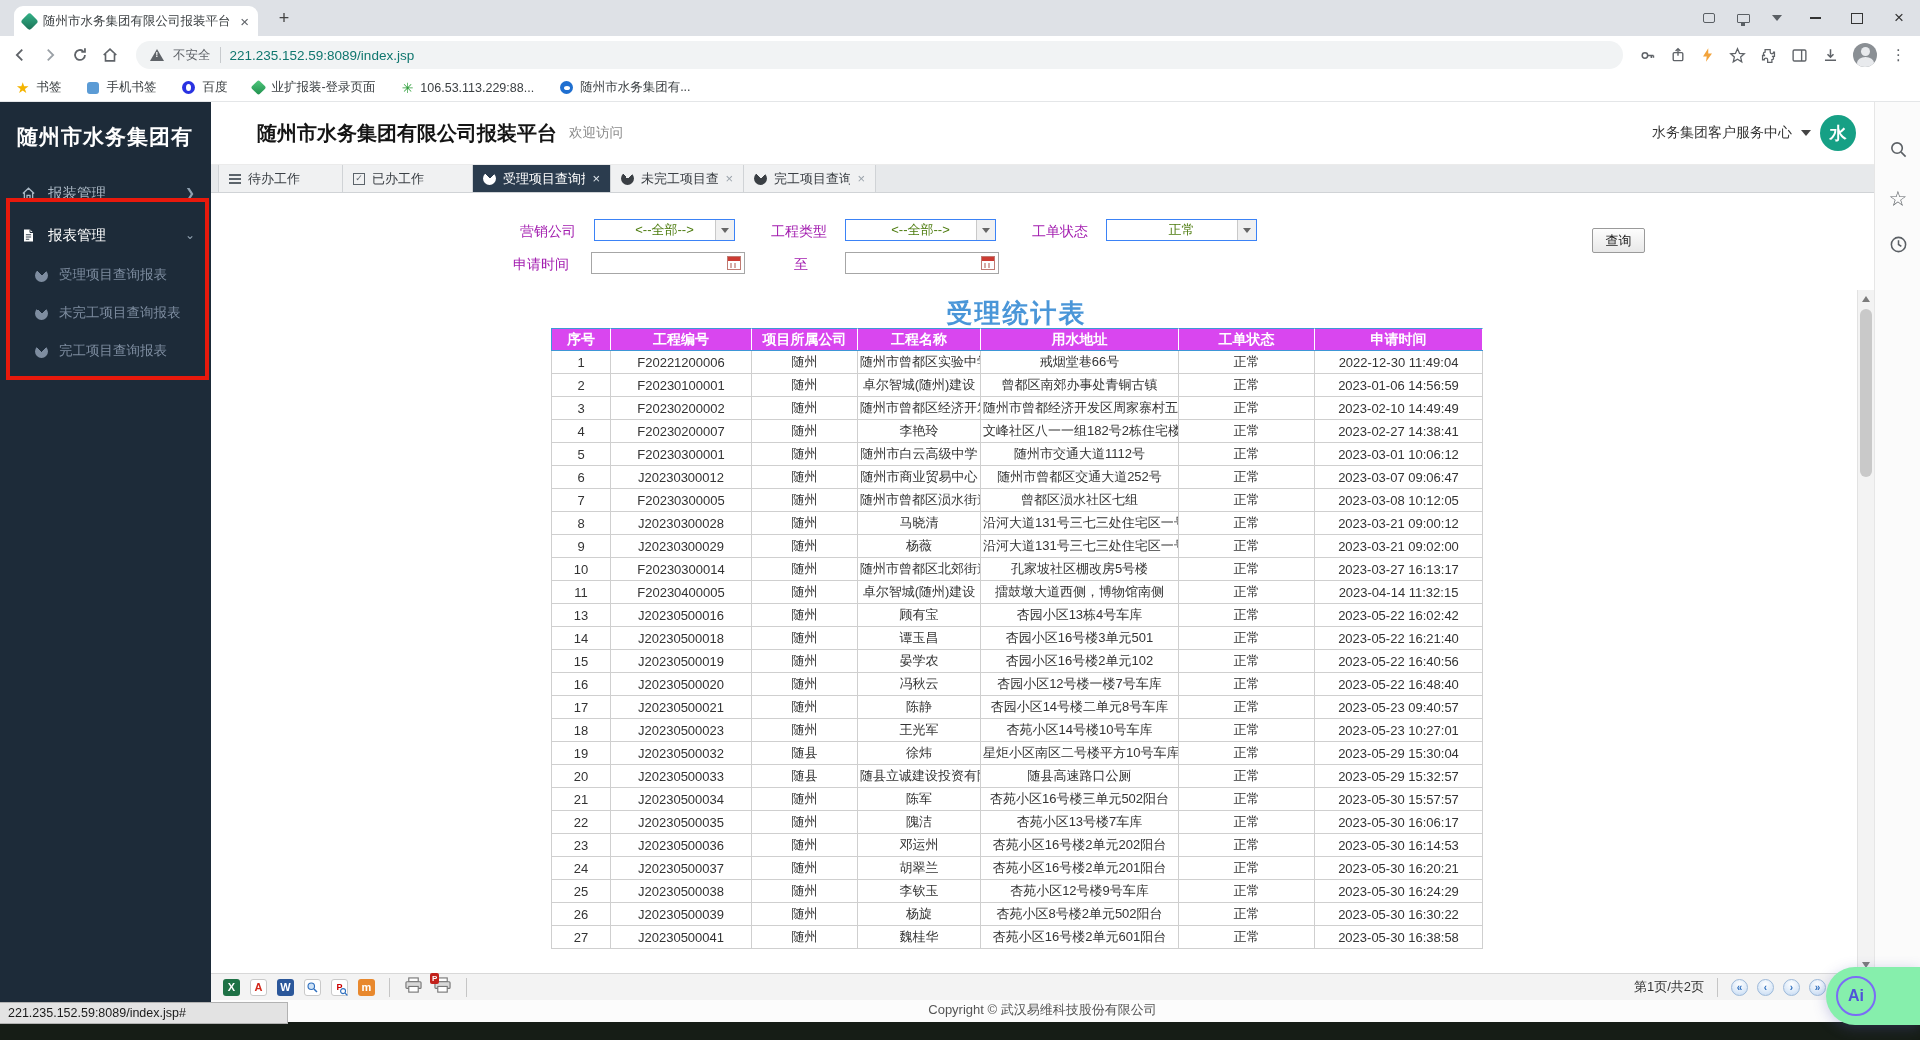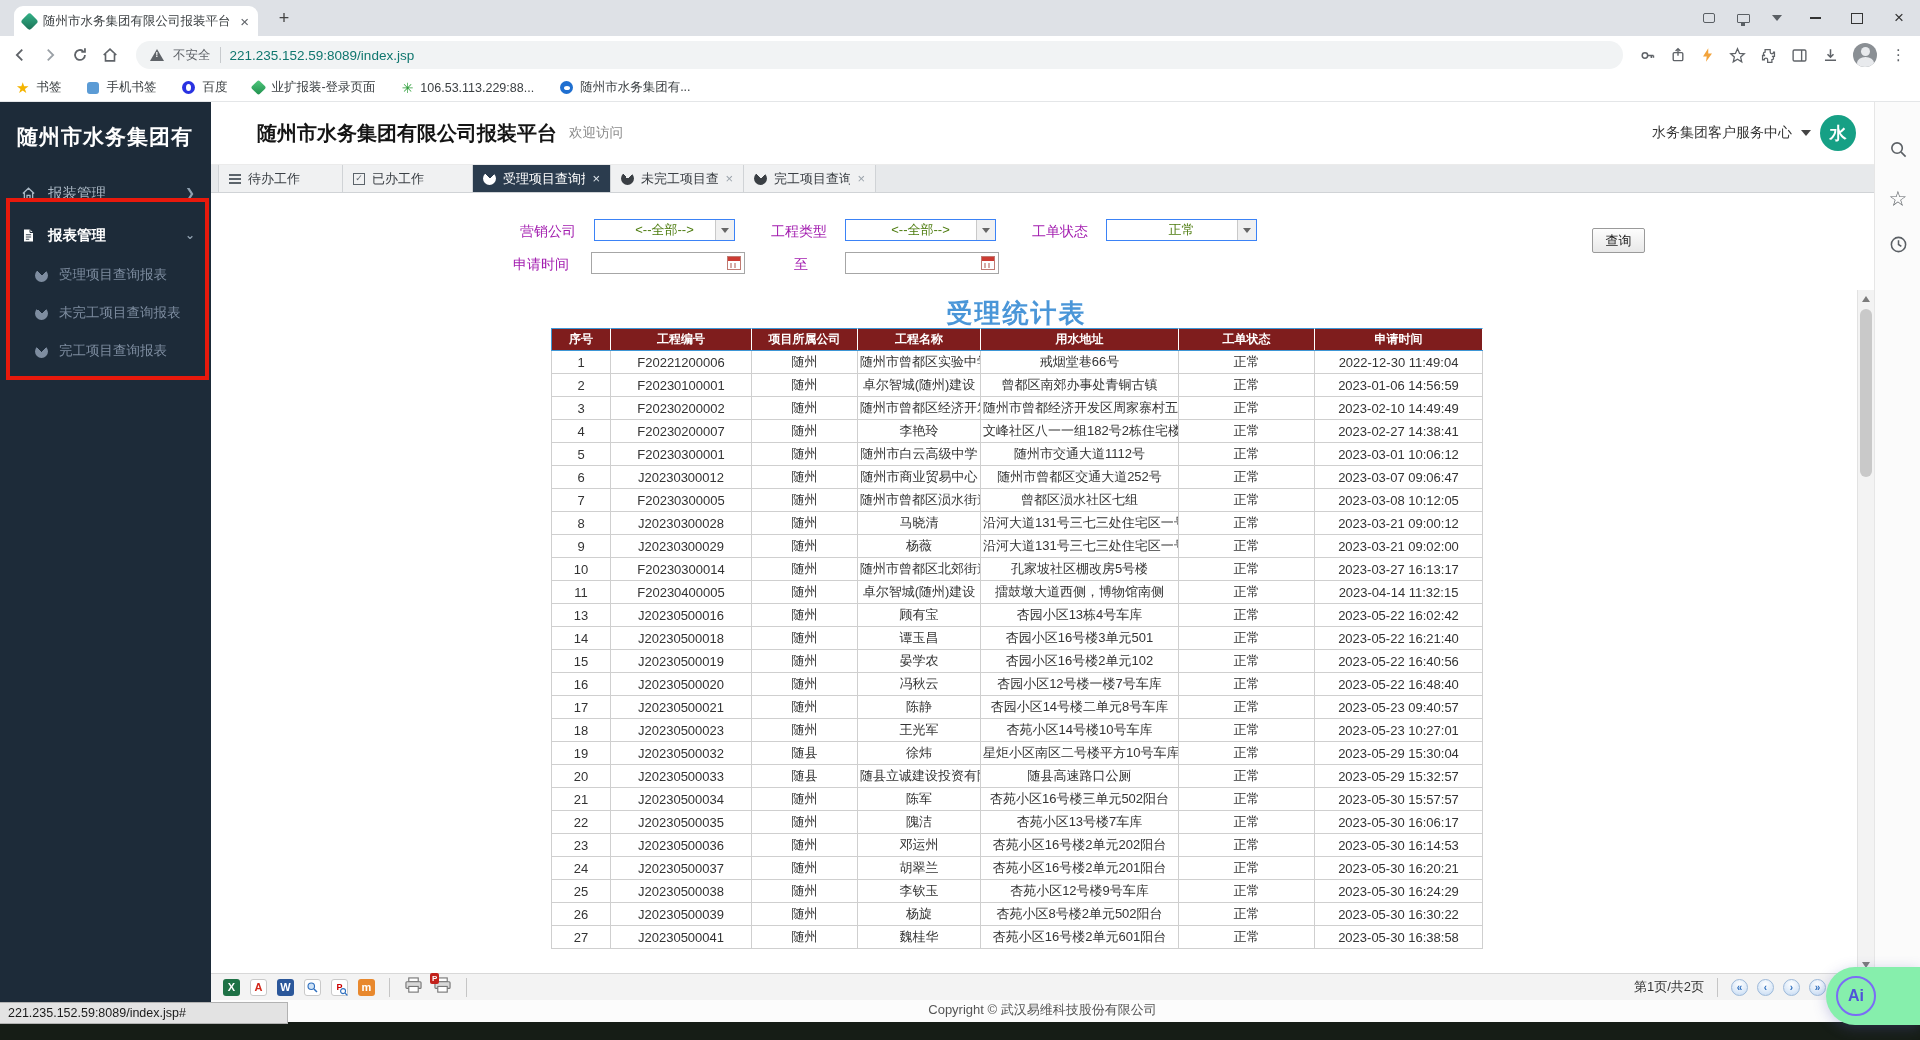--- a/index.html
+++ b/index.html
@@ -59,21 +59,21 @@
   .bm-water::after { content:""; position:absolute; left:3.5px; top:4.5px; width:6px; height:4px; border-radius:50%; background:#fff; }
 
   
   #app { position:absolute; top:102px; left:0; right:0; bottom:0; background:#fff; }
 
   #sidebar { position:absolute; left:0; top:0; width:211px; bottom:18px; background:#1d2b39; overflow:hidden; }
   .brand { height:70px; display:flex; align-items:center; padding-left:17px; color:#fff;
     font-size:21px; font-weight:bold; white-space:nowrap; overflow:hidden; letter-spacing:1px; }
   .mitem { height:42px; display:flex; align-items:center; padding:0 16px 0 20px; gap:12px;
     font-size:14.5px; color:#aab7c3; cursor:pointer; }
-  .mitem.active { color:#fff; font-weight:bold;justify-content:center; }
+  .mitem.active { color:#fff; font-weight:normal;justify-content:center; }
   .mitem .chev { margin-left:auto; font-size:12px; color:#8fa0af; }
   .subitem { height:38px; display:flex; align-items:center; padding-left:35px; gap:11px;
     font-size:13.5px; color:#7e8da0; cursor:pointer; white-space:nowrap; }
   .pie { width:13px; height:13px; border-radius:50%; flex:0 0 auto;
     background:conic-gradient(from 45deg, currentColor 0 270deg, transparent 270deg 360deg); }
   .mico { width:16px; height:16px; display:flex; align-items:center; justify-content:center; flex:0 0 auto; }
 
   #annotation { position:absolute; left:6px; top:96px; width:203px; height:182px;
     border:4px solid #e8190c; z-index:40; pointer-events:none; }
 
@@ -117,21 +117,21 @@
   .calico::before { content:""; position:absolute; left:0; right:0; top:0; height:4px; background:#cc3b33; }
   .calico::after { content:""; position:absolute; left:2px; top:6px; width:8px; height:5px;
     background:repeating-linear-gradient(90deg,#d6aba6 0 2px,transparent 2px 4px); }
   .querybtn { position:absolute; left:1381px; top:35px; width:53px; height:25px; border:1px solid #9a9a9a;
     background:linear-gradient(#fdfdfd,#e8e8e8); font-size:13px; color:#222; border-radius:2px;
     font-family:inherit; cursor:pointer; }
 
   .rtitle { position:absolute; top:103px; left:340px; width:931px; text-align:center;
     font-size:26px; font-weight:bold; color:#4a96d8; letter-spacing:2px; }
   .rtable { position:absolute; top:135px; left:340px; width:931px; border-collapse:collapse; table-layout:fixed; }
-  .rtable th { background:#7f1d1d; color:#fff; font-size:12px; font-weight:bold; height:22px;
+  .rtable th { background:#d946ef; color:#fff; font-size:14px; font-weight:bold; height:22px;
     border:1px solid #3e97d6; border-right:1px solid rgba(255,255,255,.45); padding:0 2px;
     white-space:nowrap; overflow:hidden; }
   .rtable td { font-size:13px; color:#333; height:23px; text-align:center; border:1px solid #cfcfcf;
     padding:0 2px; white-space:nowrap; overflow:hidden; background:#fff; }
   .c0{width:59px;} .c1{width:141px;} .c2{width:106px;} .c3{width:123px;} .c4{width:198px;} .c5{width:136px;} .c6{width:168px;}
 
   .vscroll { position:absolute; right:0; top:97px; bottom:0; width:17px; background:#f3f3f3;
     border-left:1px solid #e2e2e2; }
   .sarrow { position:absolute; left:0; right:0; height:17px; display:flex; align-items:center; justify-content:center; }
   .sarrow.up { top:0; } .sarrow.down { bottom:0; }

